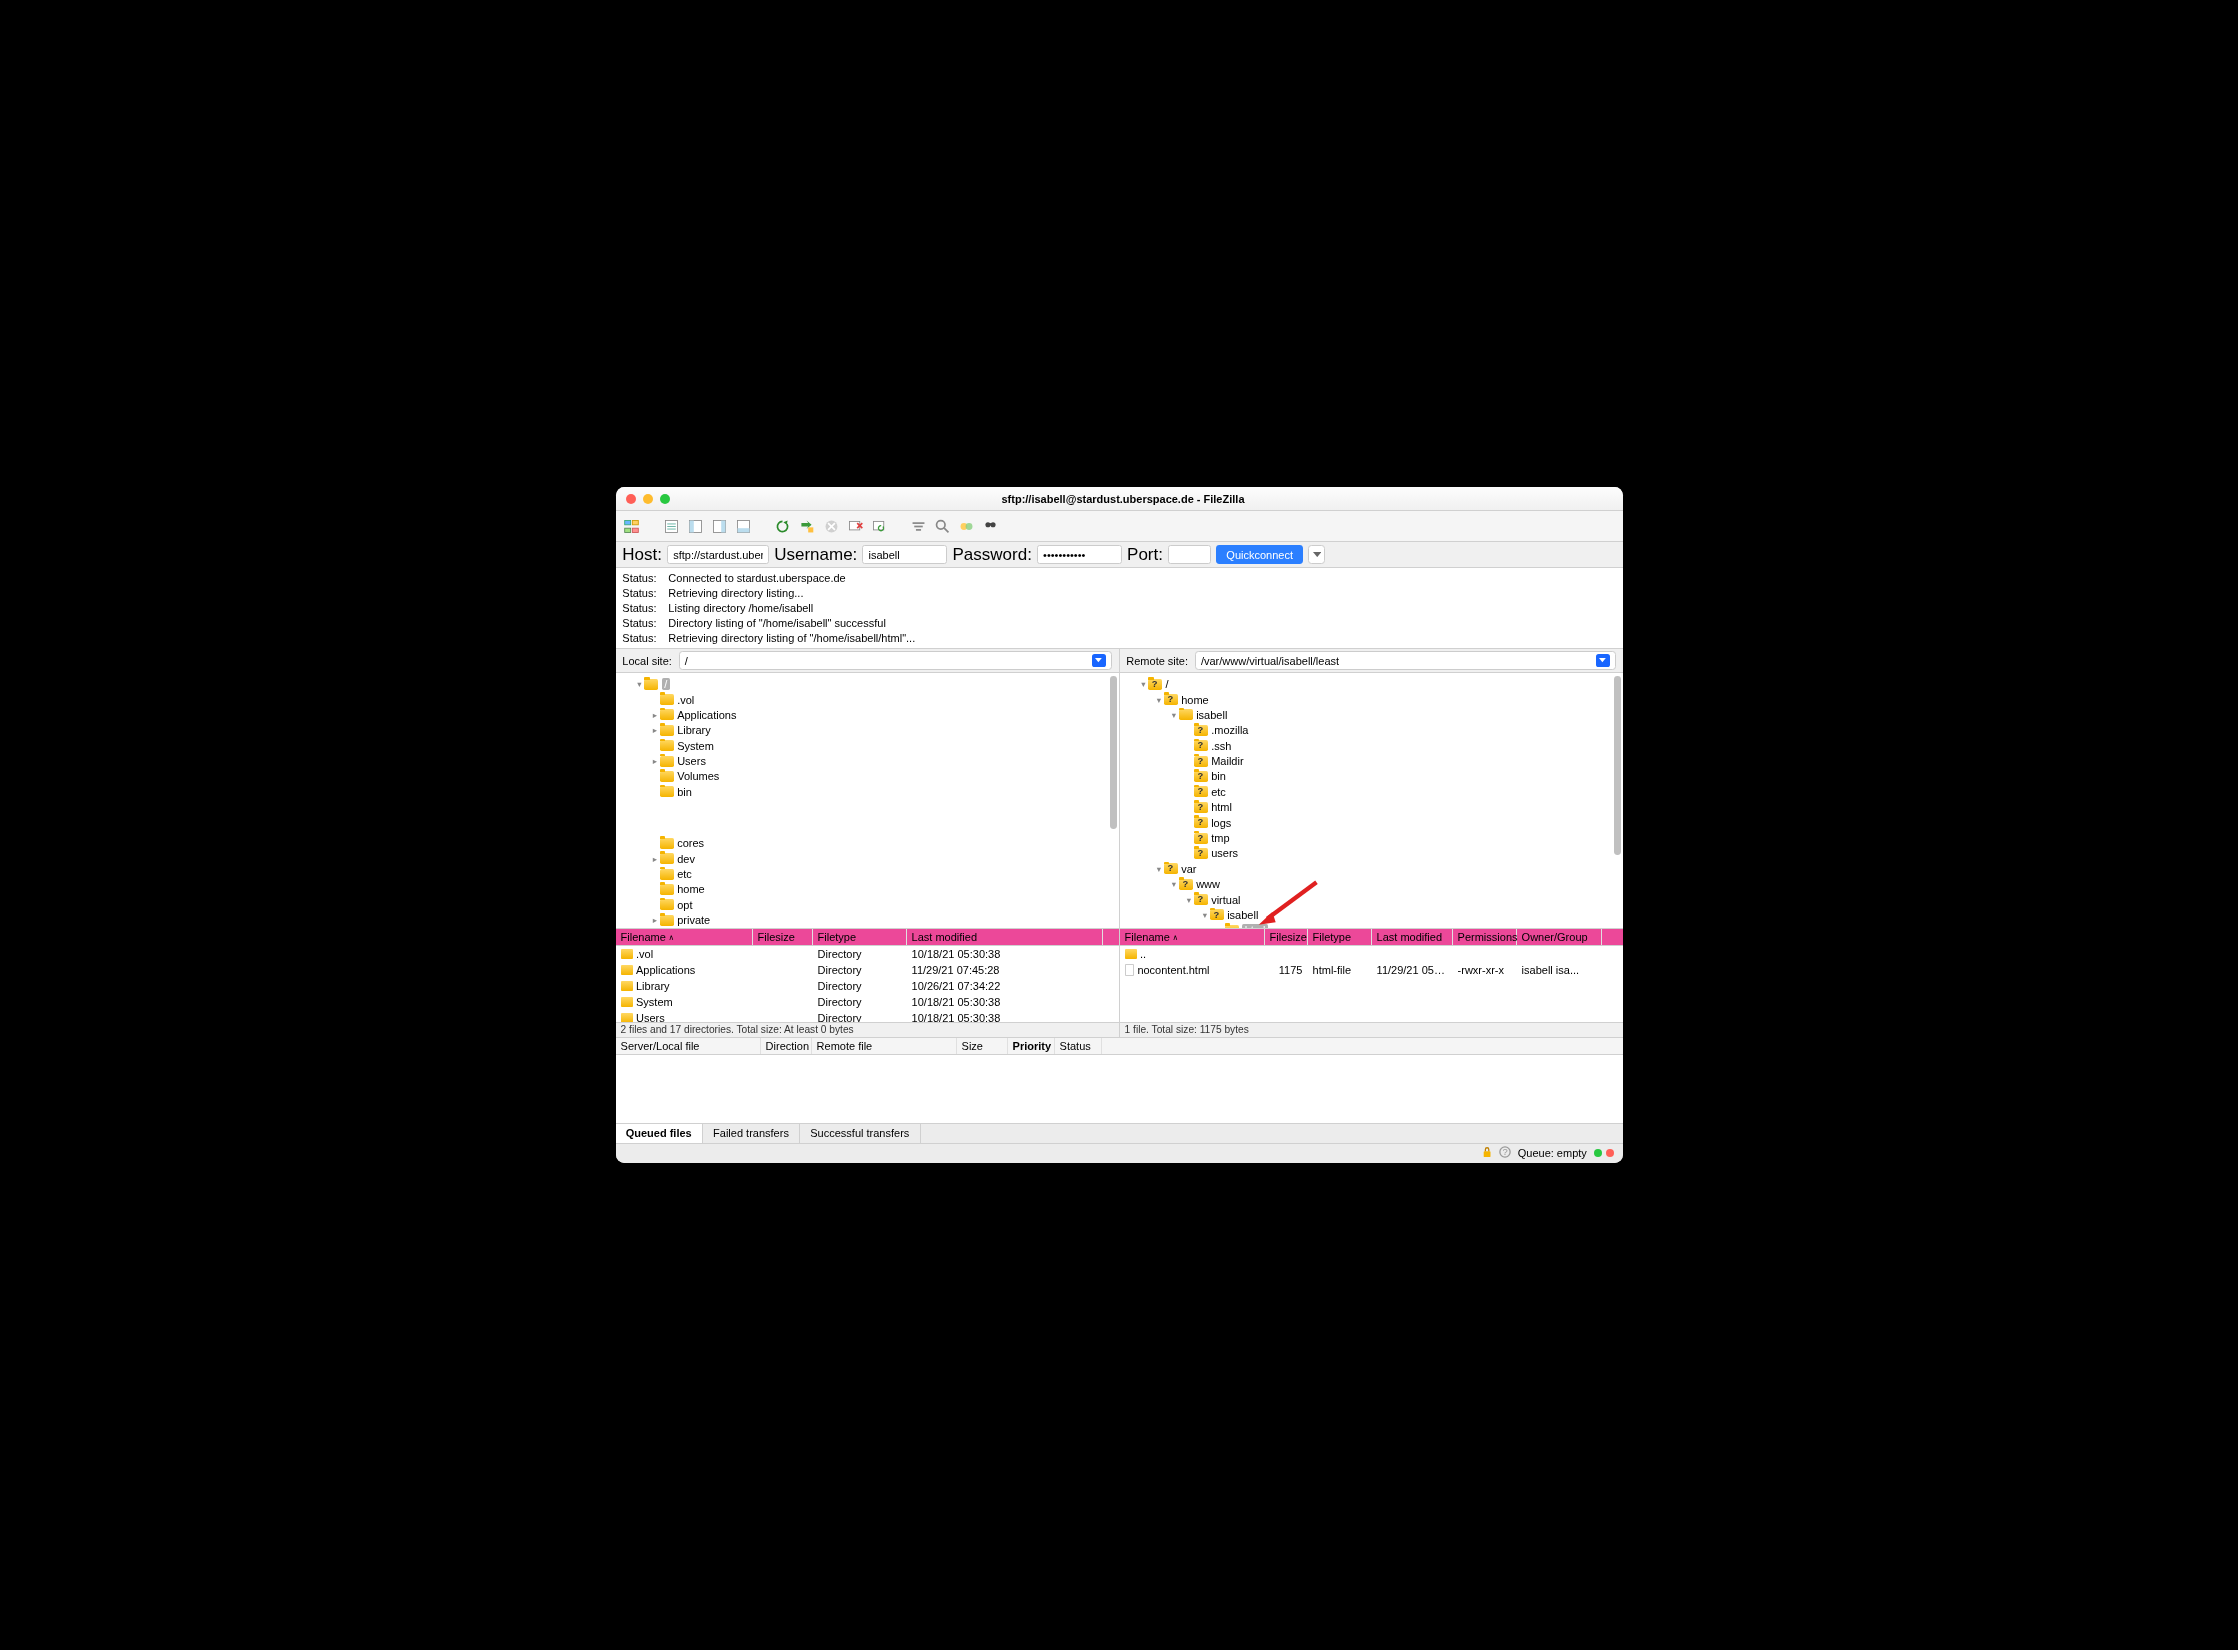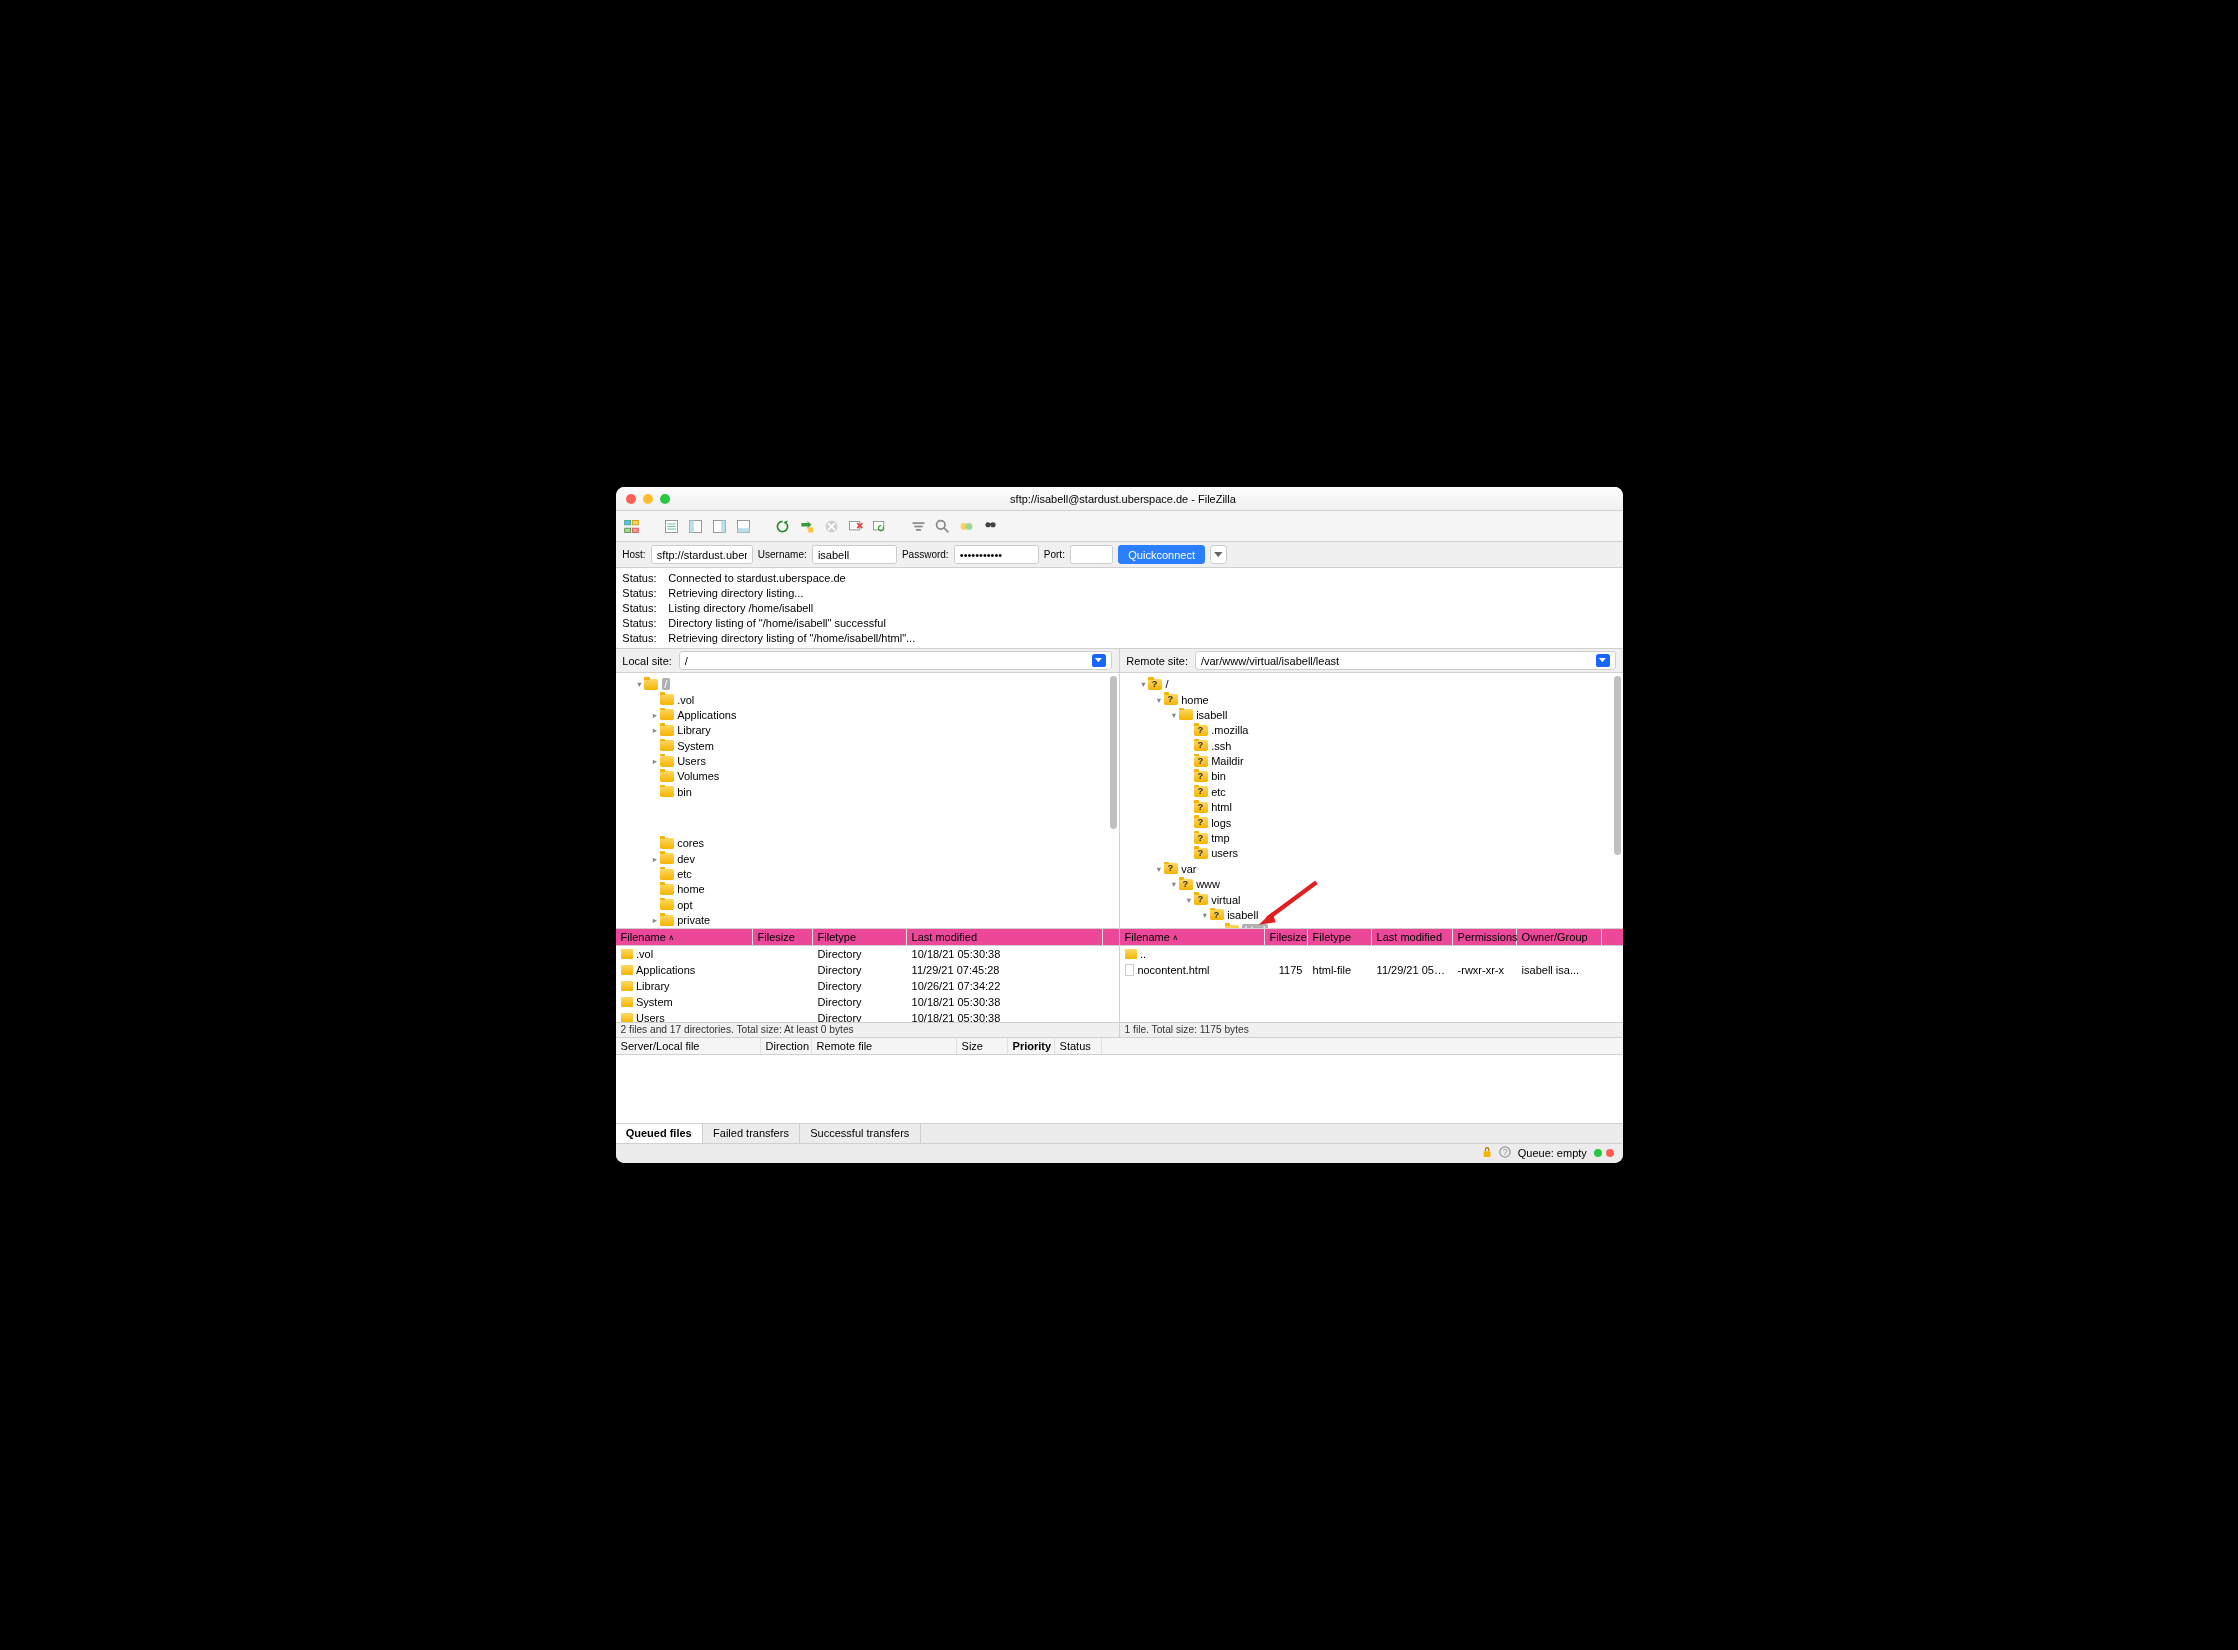--- a/index.html
+++ b/index.html
@@ -2,27 +2,27 @@
 <html><head>
 <meta charset="utf-8">
 <style>
 *{box-sizing:border-box;margin:0;padding:0;font-family:-apple-system,BlinkMacSystemFont,"Helvetica Neue",sans-serif;font-size:11px;color:#000}
 body{background:#000;display:flex;align-items:center;justify-content:center;min-height:100vh;padding:34px}
 .window{width:1007px;background:#ececec;border-radius:8.5px;box-shadow:0 17px 51px rgba(0,0,0,.5);overflow:hidden}
 .titlebar{height:24px;background:linear-gradient(#fdfdfd,#f0f0f0);display:flex;align-items:center;position:relative;border-bottom:0.9px solid #d0d0d0}
 .traffic{display:flex;gap:6.8px;padding-left:10.2px}
 .dot{width:10.2px;height:10.2px;border-radius:50%}
 .dot.r{background:#ff5f57}.dot.y{background:#febc2e}.dot.g{background:#28c840}
-.title{position:absolute;left:8px;right:0;text-align:center;font-weight:400;pointer-events:none}
+.title{position:absolute;left:8px;right:0;text-align:center;font-weight:700;pointer-events:none}
 .toolbar{height:31px;background:#f5f5f5;border-bottom:0.9px solid #d0d0d0;display:flex;align-items:center;padding:0 6.8px;gap:5.1px}
 .tbicon{width:19px;height:19px;display:flex;align-items:center;justify-content:center}
 .tbicon svg{width:17px;height:17px}
 .tbsep{width:10.2px}
 .connectbar{height:25.6px;background:#f0f0f0;border-bottom:0.9px solid #d0d0d0;display:flex;align-items:center;padding:0 6.8px;gap:5.1px}
-.connectbar label{font-size:10px}
+.connectbar label{font-size:17px}
 .connectbar input{background:#fff;border:0.9px solid #ccc;border-radius:2.6px;height:19px;padding:0 5.1px;font-size:11px}
 .qc{background:#2b7fff;color:#fff;border:none;border-radius:3.4px;height:19px;padding:0 10.2px;font-size:11px;cursor:pointer}
 .qcarrow{width:17px;height:19px;border:0.9px solid #ccc;border-radius:3.4px;background:#fff;display:flex;align-items:center;justify-content:center}
 .log{height:81px;background:#fff;border-bottom:0.9px solid #d0d0d0;padding:3.4px 6.8px;overflow:auto;font-size:10.2px;line-height:1.35}
 .logline{white-space:nowrap}
 .logline .lbl{display:inline-block;width:43px}
 .sitebar{height:24px;display:flex;border-bottom:0.9px solid #d0d0d0}
 .sitehalf{flex:1;display:flex;align-items:center;padding:0 6.8px;gap:6.8px;background:#f0f0f0}
 .sitehalf:first-child{border-right:0.9px solid #d0d0d0}
 .siteinput{flex:1;background:#fff;border:0.9px solid #ccc;border-radius:3.4px;height:19px;padding:0 5.1px;display:flex;align-items:center;justify-content:space-between}

